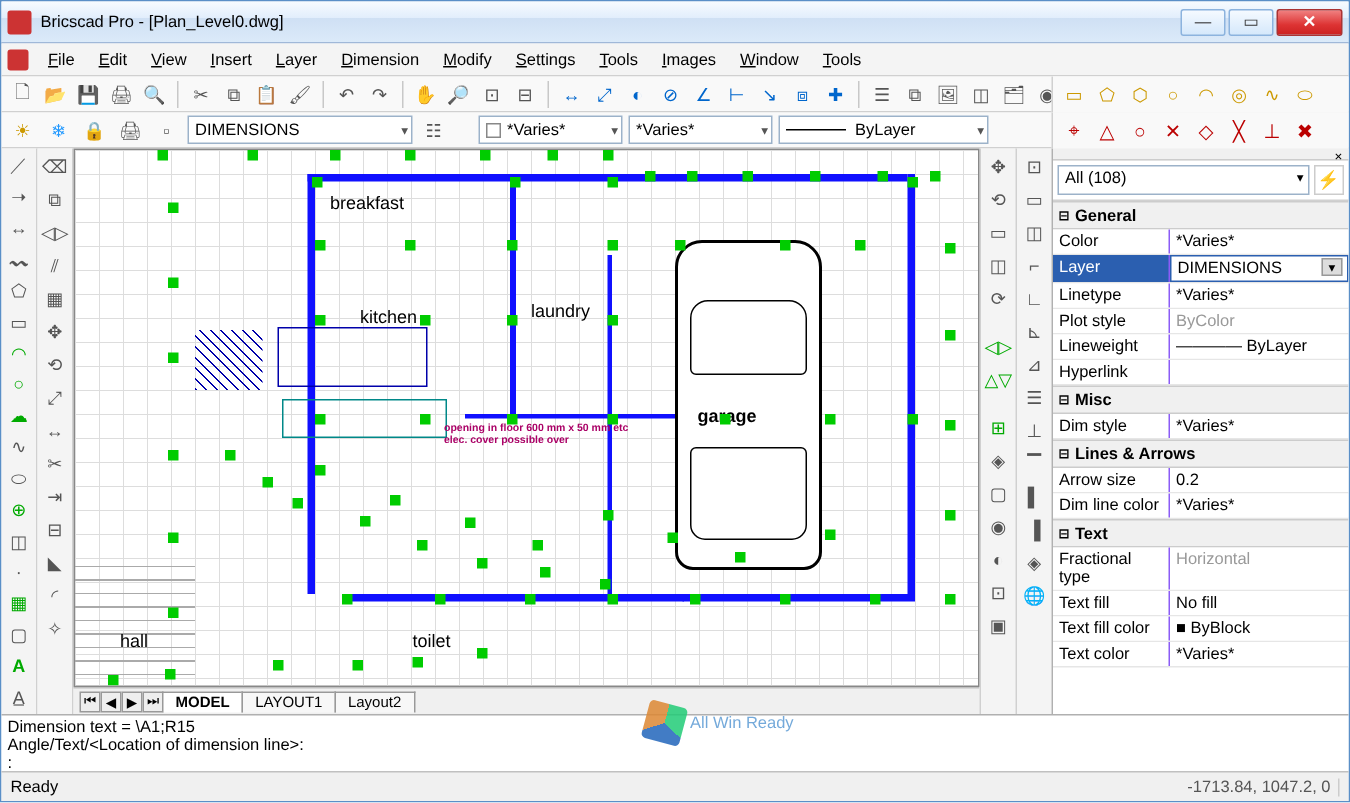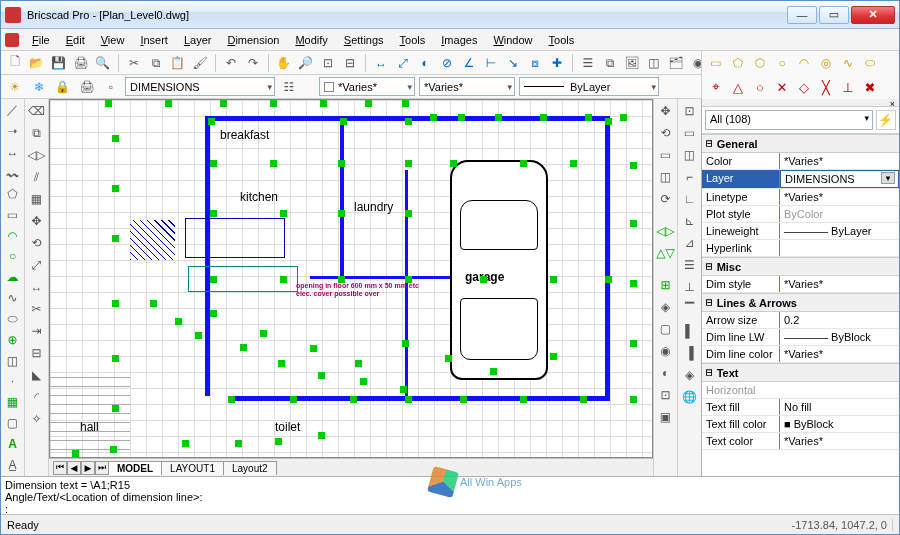--- a/index.html
+++ b/index.html
@@ -247,21 +247,21 @@
         <div style="position:absolute;left:138px;top:166px;width:110px;height:26px;border:1px solid #088"></div>
 
         <div class="car" style="left:400px;top:60px;width:98px;height:220px">
           <div style="position:absolute;left:8px;top:38px;right:8px;height:50px;border:1px solid #000;border-radius:12px 12px 4px 4px"></div>
           <div style="position:absolute;left:8px;bottom:18px;right:8px;height:62px;border:1px solid #000;border-radius:4px 4px 10px 10px"></div>
         </div>
 
         <div style="position:absolute;left:0;top:270px;width:80px;height:80px;background:repeating-linear-gradient(0deg,#aaa 0,#aaa 1px,transparent 1px,transparent 9px)"></div>
 
         <div class="room" style="left:170px;top:28px">breakfast</div>
-        <div class="room" style="left:190px;top:90px">kitchen</div>
+        <div class="room" style="left:190px;top:104px">kitchen</div>
         <div class="room" style="left:304px;top:100px">laundry</div>
         <div class="room" style="left:415px;top:170px;font-weight:bold">garage</div>
         <div class="room" style="left:225px;top:320px">toilet</div>
         <div class="room" style="left:30px;top:320px">hall</div>
         <div class="room" style="left:246px;top:182px;font-size:7px;color:#a06;font-weight:bold">opening in floor 600 mm x 50 mm etc</div>
         <div class="room" style="left:246px;top:190px;font-size:7px;color:#a06;font-weight:bold">elec. cover possible over</div>
 
         <div class="ghandles" id="ghandles">
             <div class="gdot" style="left: 55px; top: 0px;"></div>
             <div class="gdot" style="left: 115px; top: 0px;"></div>
@@ -422,29 +422,26 @@
           <div class="row">
             <div class="k">Dim style</div>
             <div class="v">*Varies*</div>
           </div>
           <div class="cat"><span style="font-family:monospace">⊟</span> Lines &amp; Arrows</div>
           <div class="row">
             <div class="k">Arrow size</div>
             <div class="v">0.2</div>
           </div>
           <div class="row">
-            <div class="k">Dim line LW</div>
-            <div class="v">———— ByBlock</div>
-          </div>
-          <div class="row">
             <div class="k">Dim line color</div>
             <div class="v">*Varies*</div>
           </div>
           <div class="cat"><span style="font-family:monospace">⊟</span> Text</div>
           <div class="row">
+            <div class="k">Fractional type</div>
             <div class="v" style="color: rgb(153, 153, 153);">Horizontal</div>
           </div>
           <div class="row">
             <div class="k">Text fill</div>
             <div class="v">No fill</div>
           </div>
           <div class="row">
             <div class="k">Text fill color</div>
             <div class="v">■ ByBlock</div>
           </div>
@@ -465,14 +462,14 @@
   <div class="statusbar">
     <span style="flex:0 0 80px">Ready</span>
     <span style="flex:1"></span>
     <span class="sf">-1713.84, 1047.2, 0</span>
   </div>
 
 </div>
 
 <div class="watermark">
   <span class="cube"></span>
-  <span>All Win Apps</span>
+  <span>All Win Ready</span>
 </div>
 
 </body></html>

